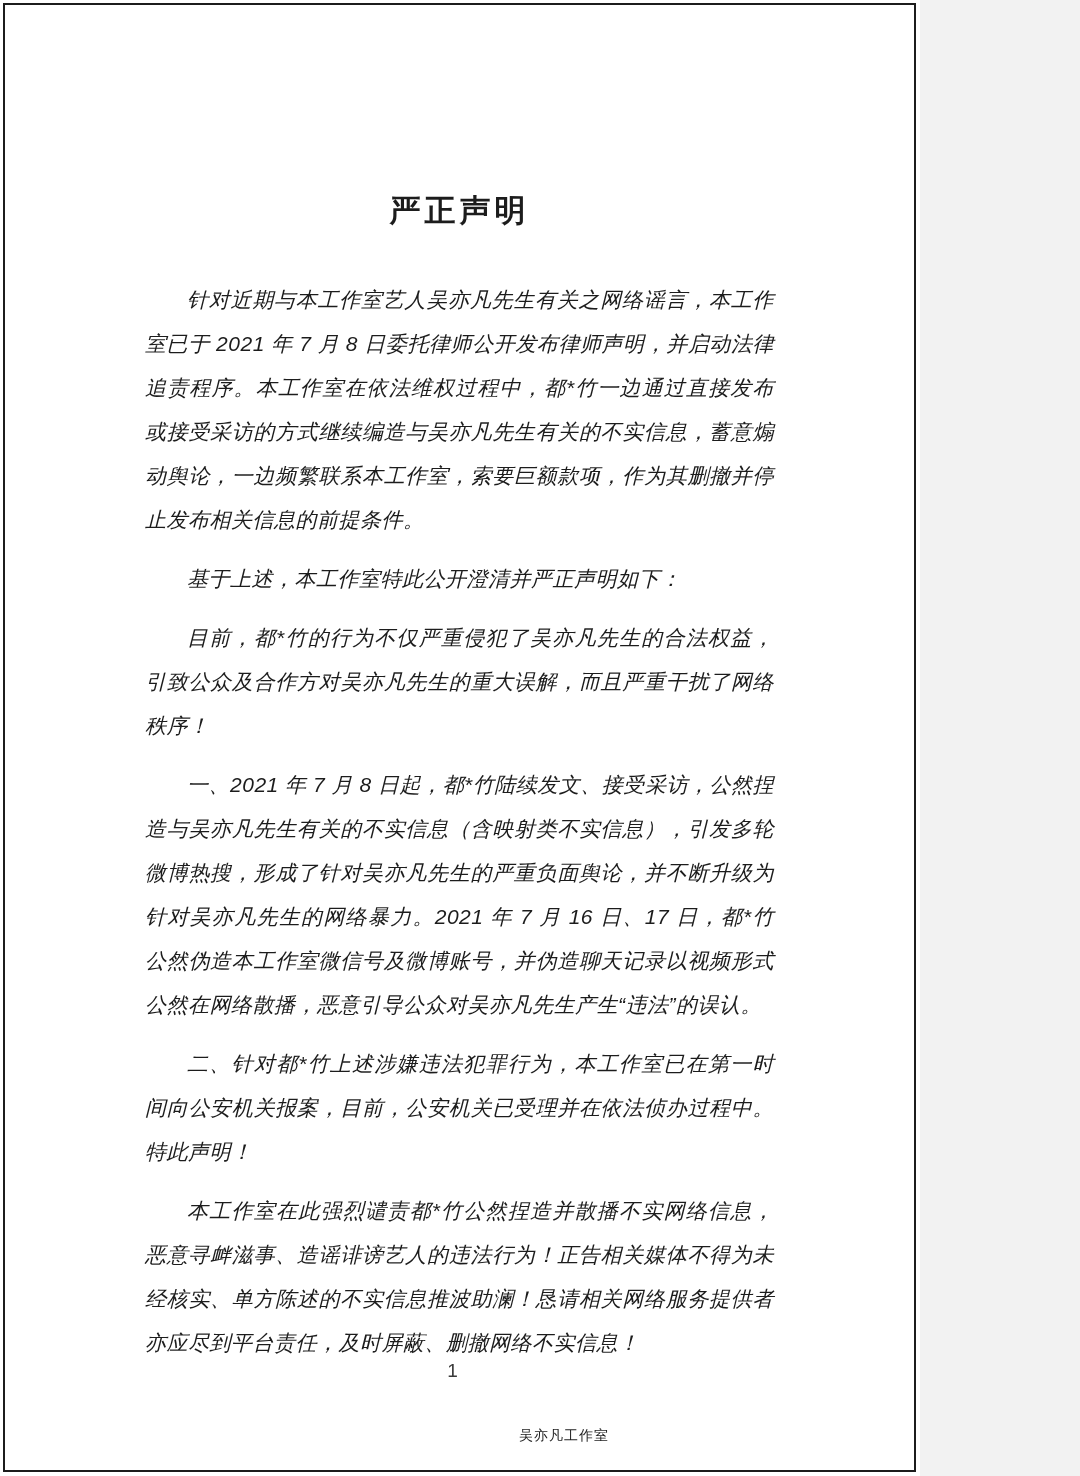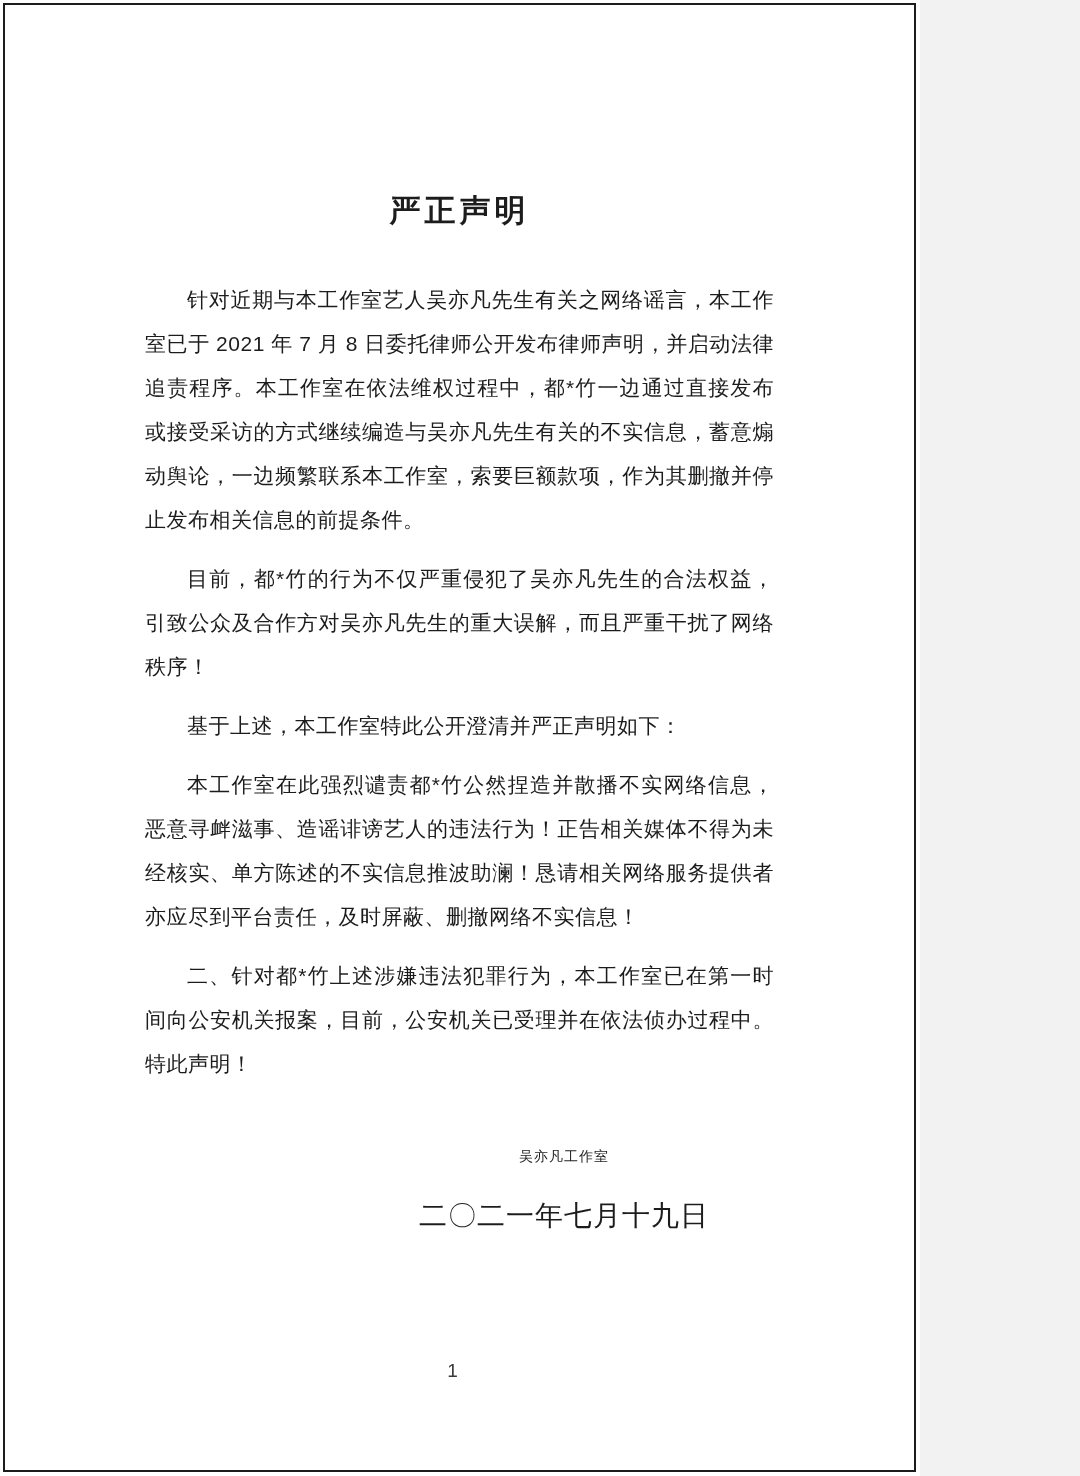--- a/index.html
+++ b/index.html
@@ -33,20 +33,21 @@
   .doc-title {
     margin: 183px 0 0 0;
     line-height: 46px;
     text-align: center;
     font-size: 31px;
     font-weight: 700;
     letter-spacing: 4px;
   }
   .body-text {
     margin-top: 44px;
+    font-style: italic;
   }
   .para {
     margin: 0 0 15px 0;
     font-size: 21px;
     line-height: 44px;
     letter-spacing: 0.5px;
     text-align: justify;
     text-indent: 2em;
   }
   .para.underlined {
@@ -86,29 +87,30 @@
 
 <div class="canvas">
   <div class="page-frame">
     <div class="content">
 
       <h1 class="doc-title">严正声明</h1>
 
       <div class="body-text">
         <p class="para">针对近期与本工作室艺人吴亦凡先生有关之网络谣言，本工作室已于 2021 年 7 月 8 日委托律师公开发布律师声明，并启动法律追责程序。本工作室在依法维权过程中，都*竹一边通过直接发布或接受采访的方式继续编造与吴亦凡先生有关的不实信息，蓄意煽动舆论，一边频繁联系本工作室，索要巨额款项，作为其删撤并停止发布相关信息的前提条件。</p>
 
+        <p class="para">基于上述，本工作室特此公开澄清并严正声明如下：</p>
+
         <p class="para">目前，都*竹的行为不仅严重侵犯了吴亦凡先生的合法权益，引致公众及合作方对吴亦凡先生的重大误解，而且严重干扰了网络秩序！</p>
 
-        <p class="para">基于上述，本工作室特此公开澄清并严正声明如下：</p>
+        <p class="para">一、2021 年 7 月 8 日起，都*竹陆续发文、接受采访，公然捏造与吴亦凡先生有关的不实信息（含映射类不实信息），引发多轮微博热搜，形成了针对吴亦凡先生的严重负面舆论，并不断升级为针对吴亦凡先生的网络暴力。2021 年 7 月 16 日、17 日，都*竹公然伪造本工作室微信号及微博账号，并伪造聊天记录以视频形式公然在网络散播，恶意引导公众对吴亦凡先生产生“违法”的误认。</p>
 
 
+        <p class="para">二、针对都*竹上述涉嫌违法犯罪行为，本工作室已在第一时间向公安机关报案，目前，公安机关已受理并在依法侦办过程中。特此声明！</p>
 
         <p class="para">本工作室在此强烈谴责都*竹公然捏造并散播不实网络信息，恶意寻衅滋事、造谣诽谤艺人的违法行为！正告相关媒体不得为未经核实、单方陈述的不实信息推波助澜！恳请相关网络服务提供者亦应尽到平台责任，及时屏蔽、删撤网络不实信息！</p>
-
-        <p class="para">二、针对都*竹上述涉嫌违法犯罪行为，本工作室已在第一时间向公安机关报案，目前，公安机关已受理并在依法侦办过程中。特此声明！</p>
       </div>
 
       <div class="signature">
         <div class="sig-name">吴亦凡工作室</div>
         <div class="sig-date">二〇二一年七月十九日</div>
       </div>
 
     </div>
 
     <div class="page-number">1</div>

